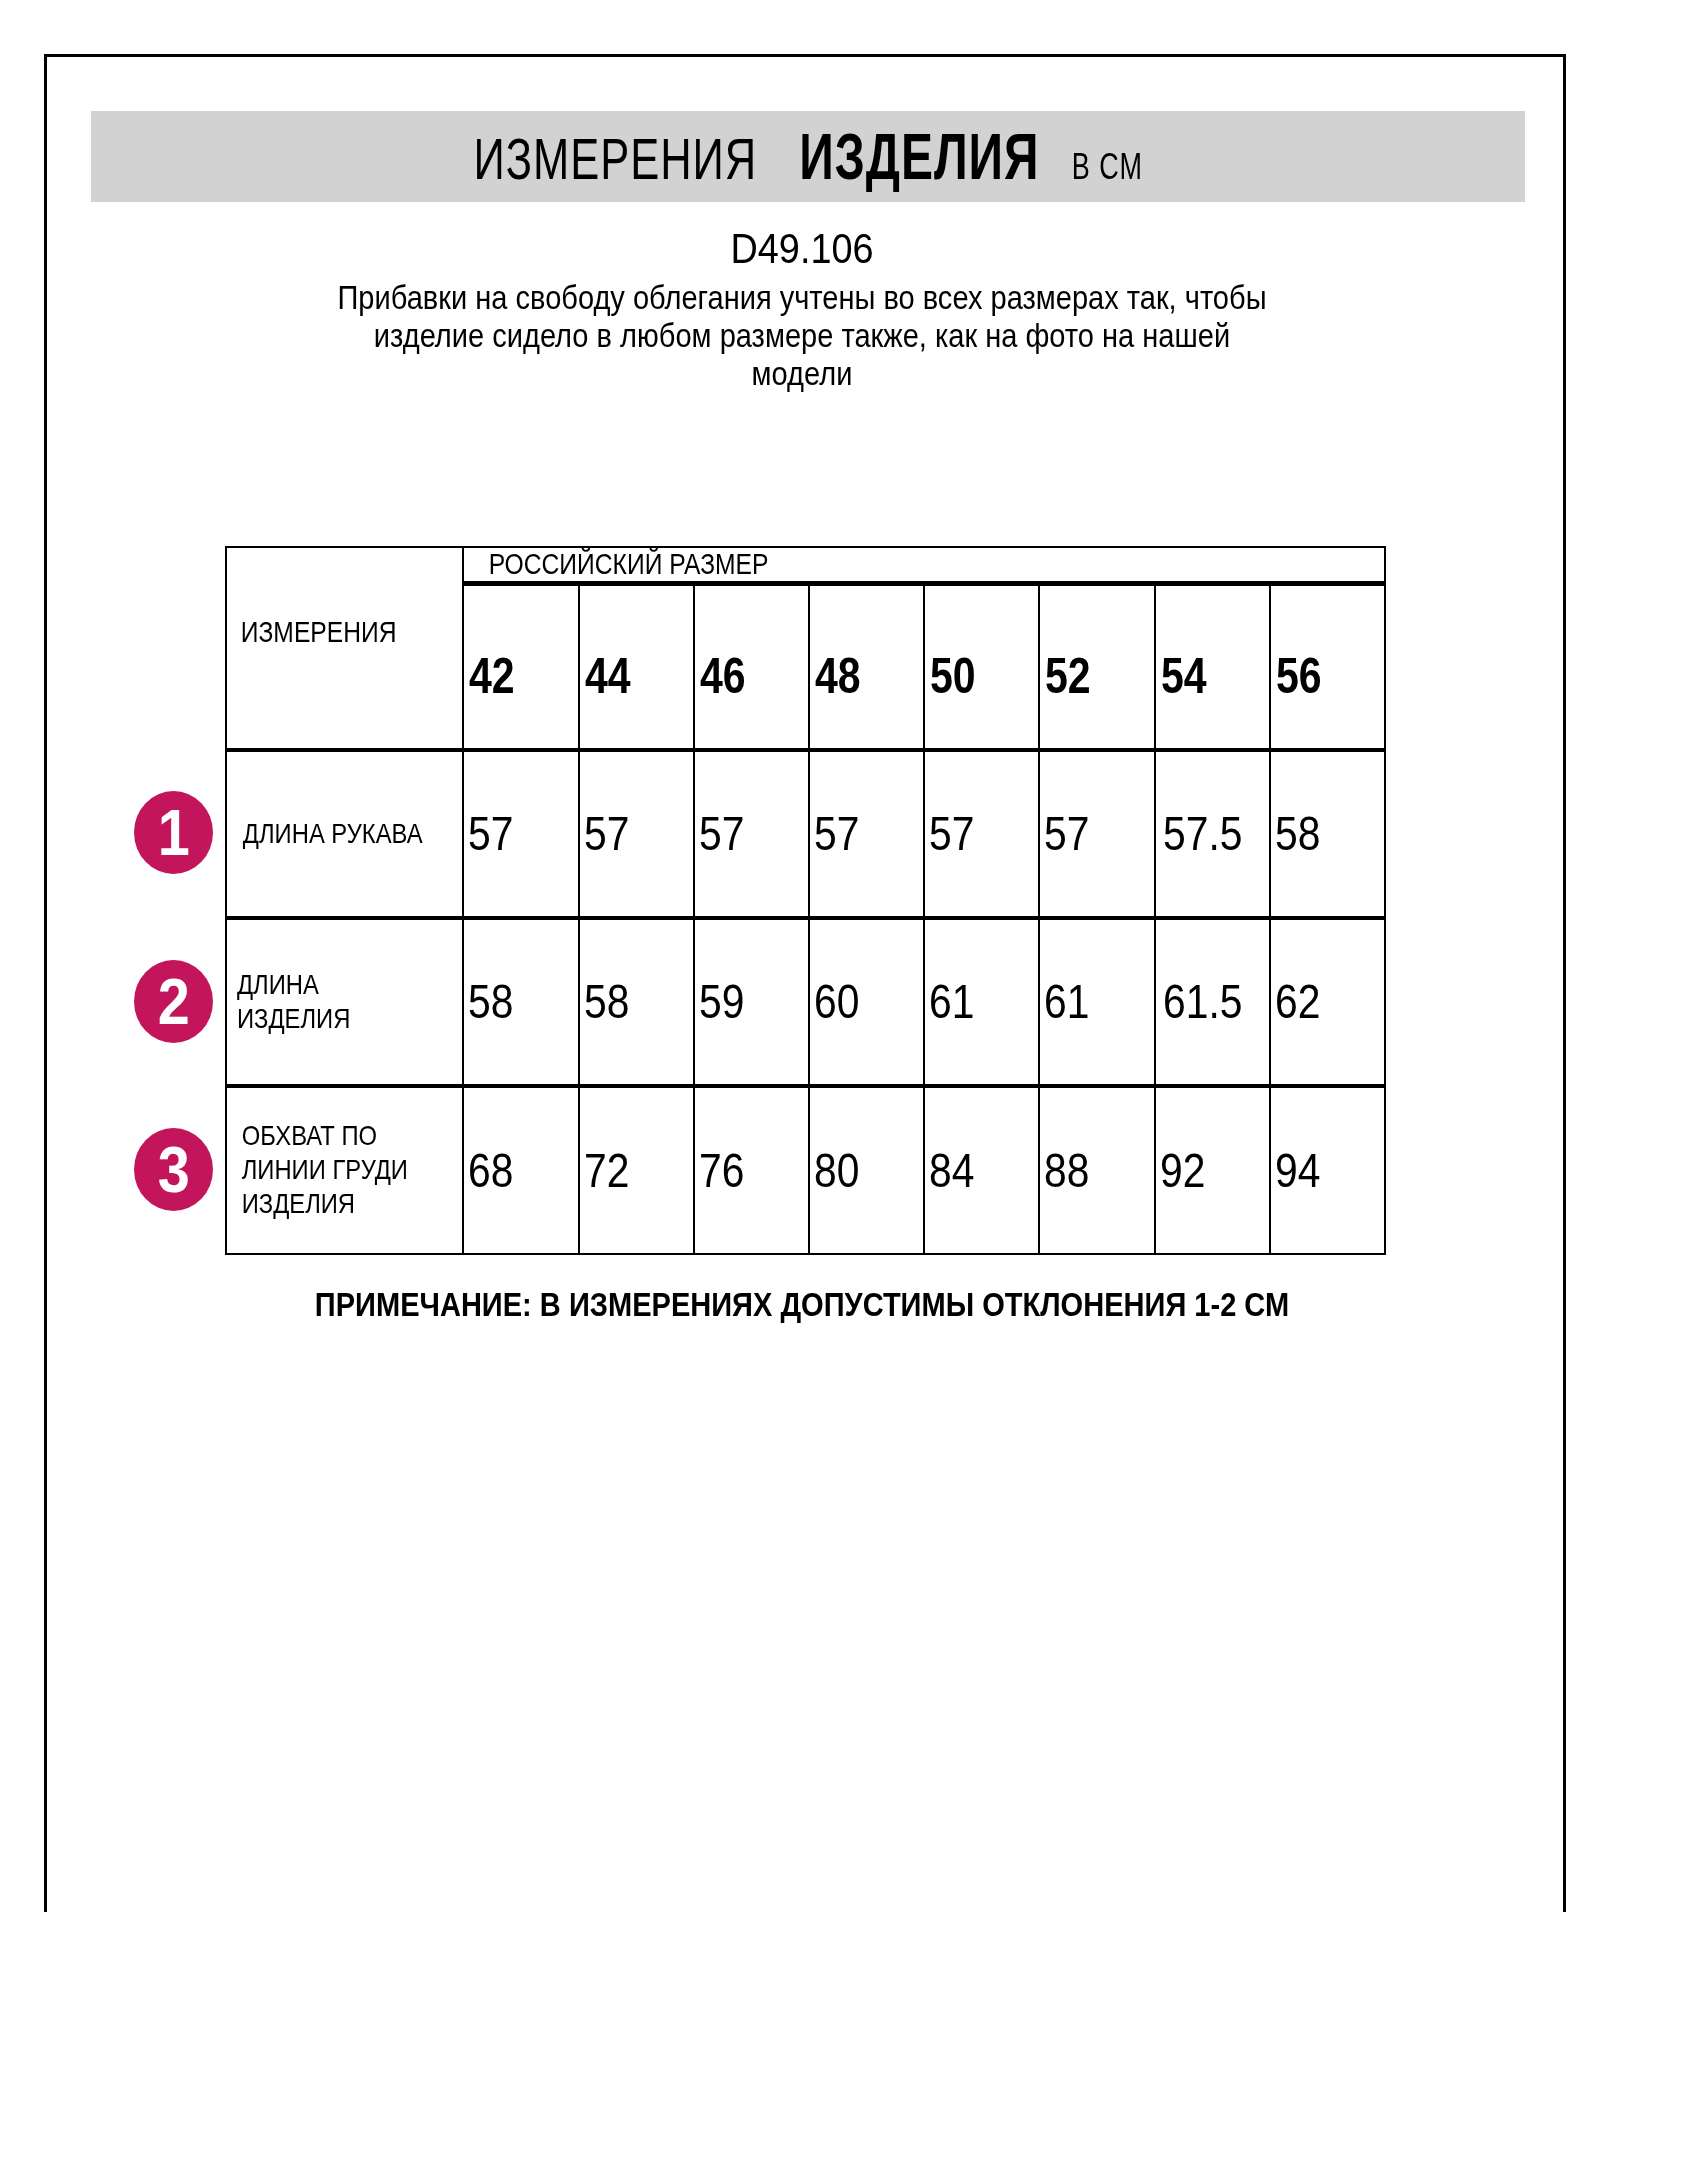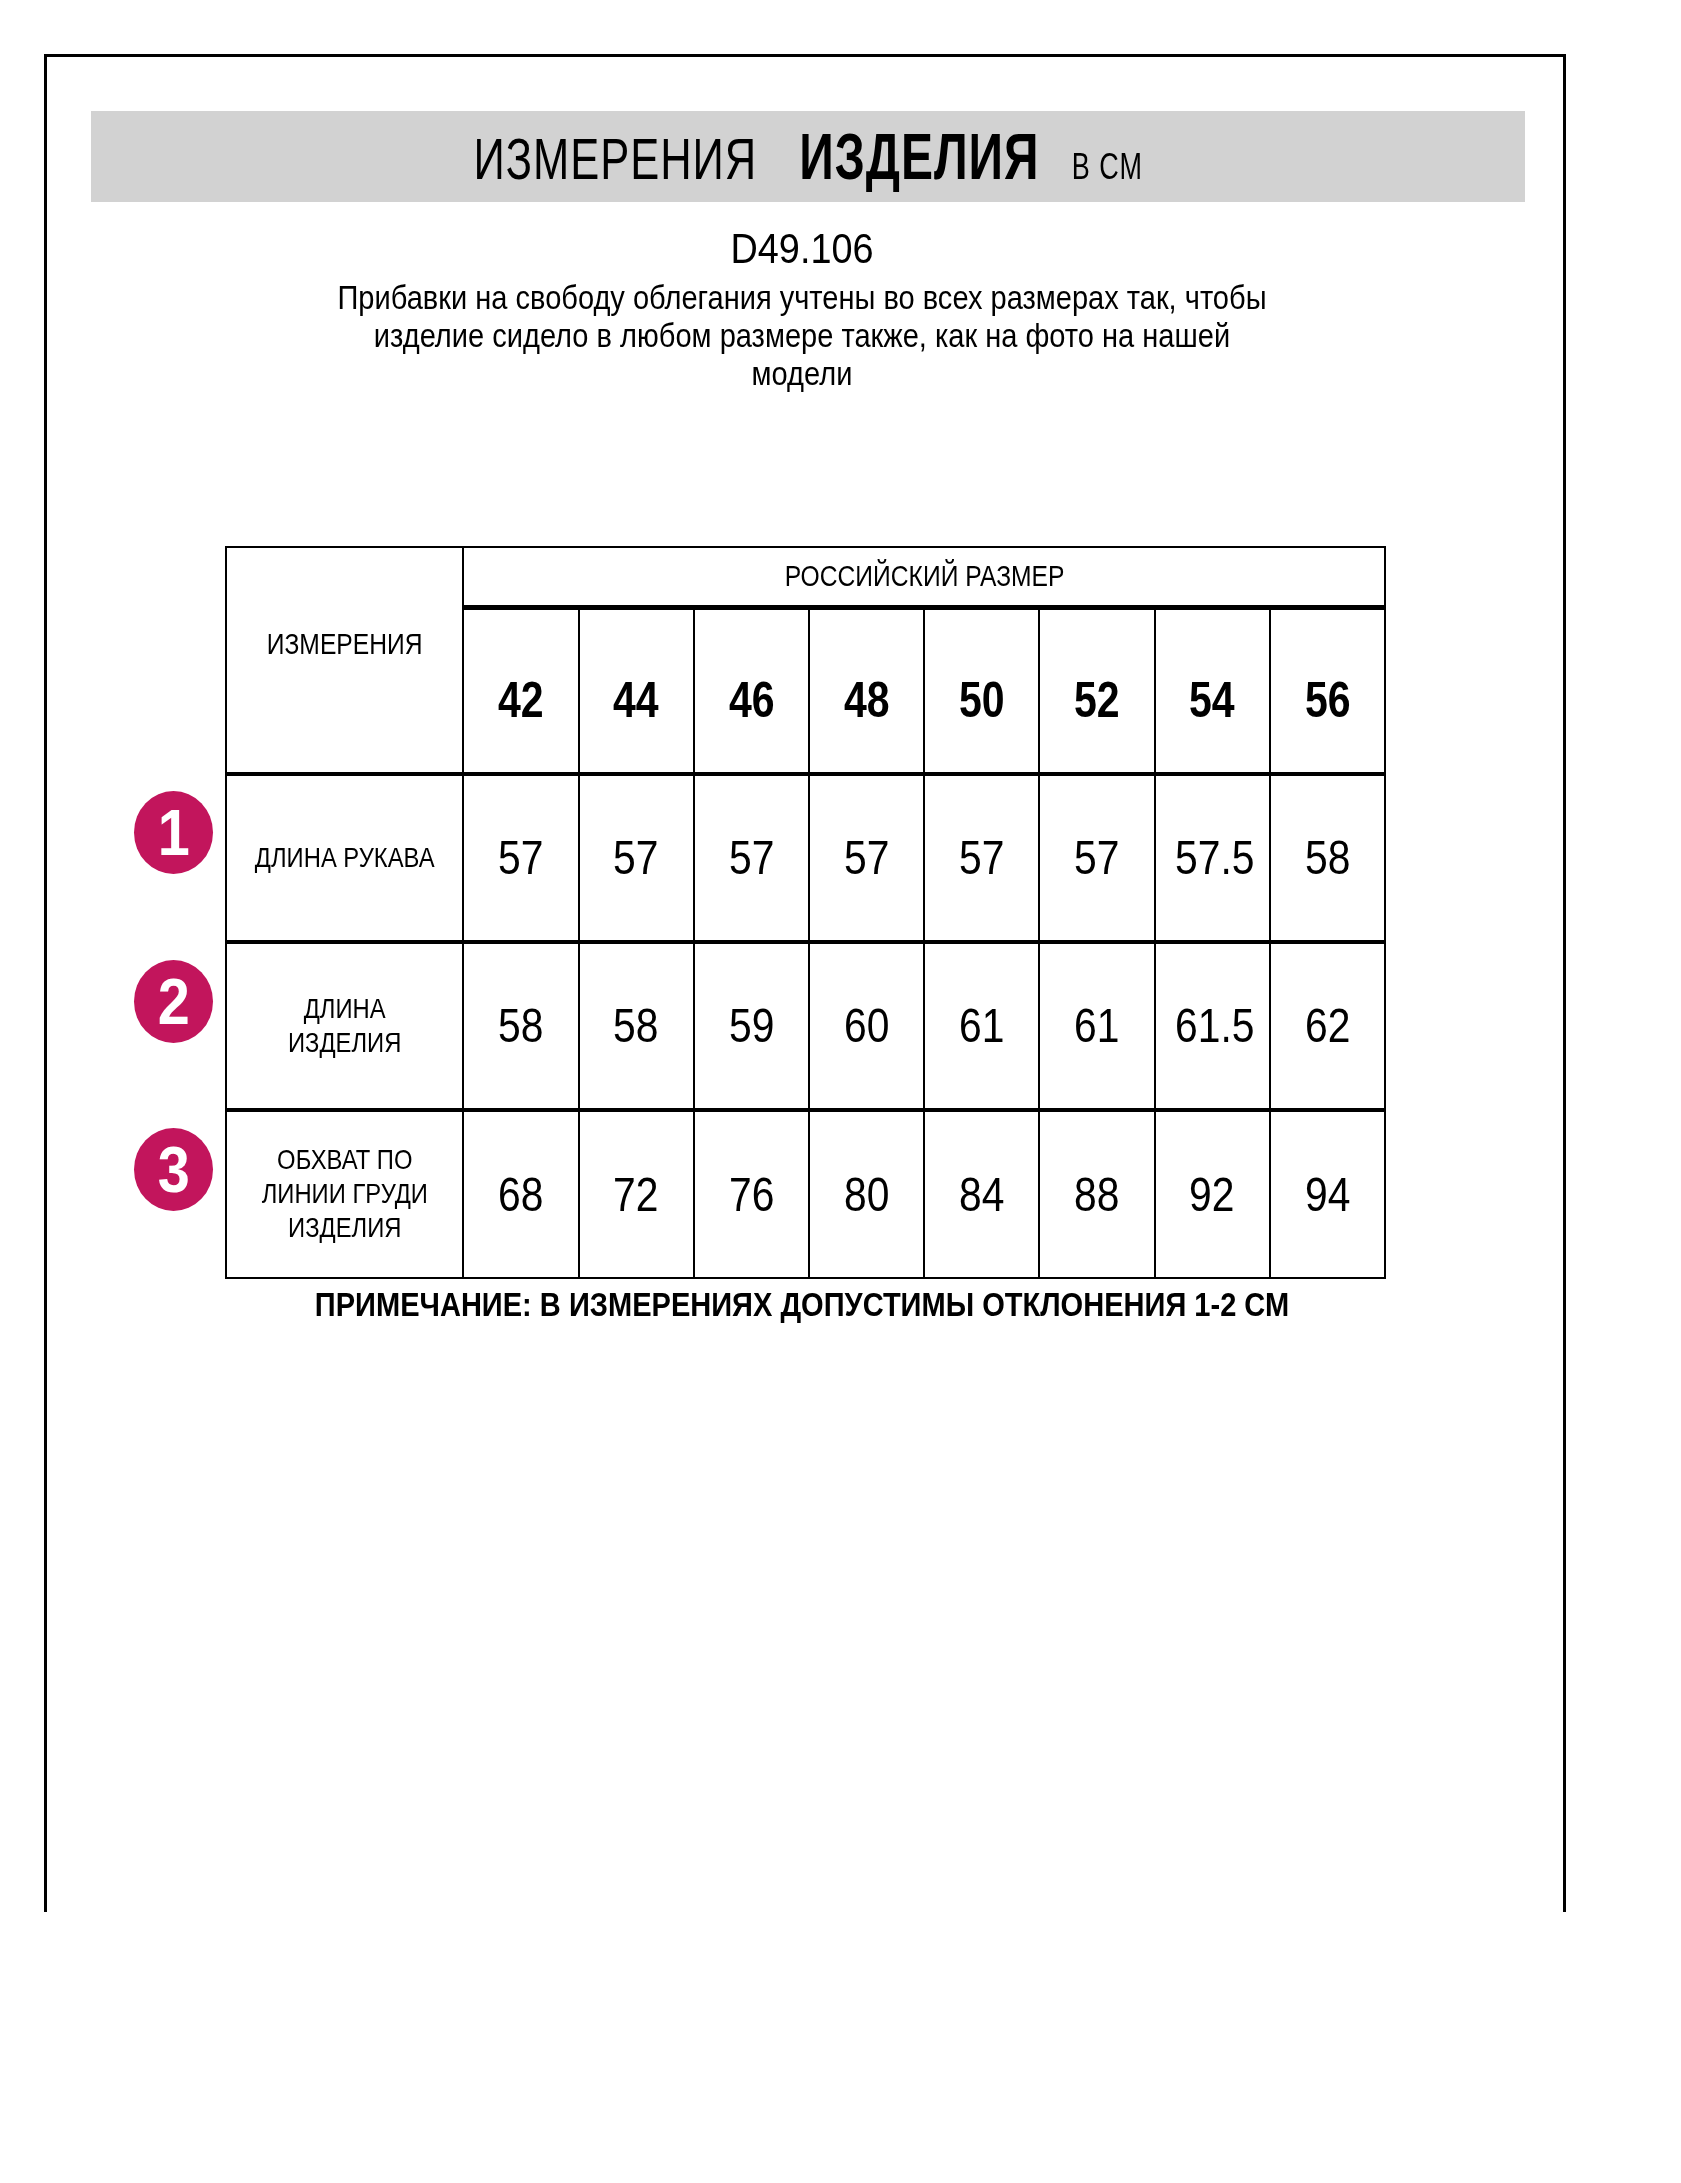--- a/index.html
+++ b/index.html
@@ -85,23 +85,23 @@
     top: 546px;
   }
   table.size-table {
     border-collapse: collapse;
     table-layout: fixed;
     width: 1161px;
     border: 2.6px solid #000;
   }
   .size-table th, .size-table td {
     border: 2px solid #000;
-    text-align: center;
+    text-align: left;
     vertical-align: middle;
-    padding: 12px;
+    padding: 0;
     overflow: hidden;
   }
   col.c0 { width: 237px; }
   col.cs { width: 115px; }
   tr.hr1 { height: 36px; }
   tr.hr2 { height: 166px; }
   tr.dr  { height: 168px; }
   th.corner { border-bottom-width: 4.6px; }
   th.group  { border-bottom-width: 5.3px; }
   th.size   { border-bottom-width: 4.6px; }

